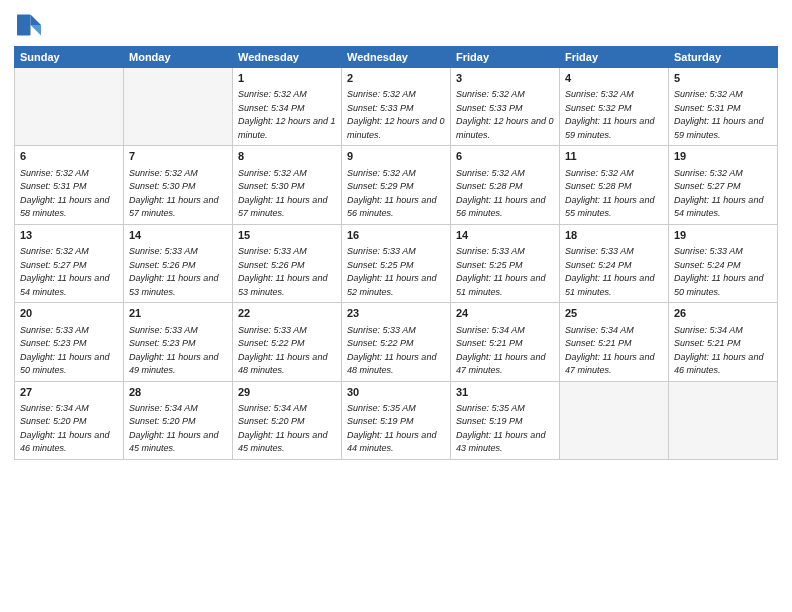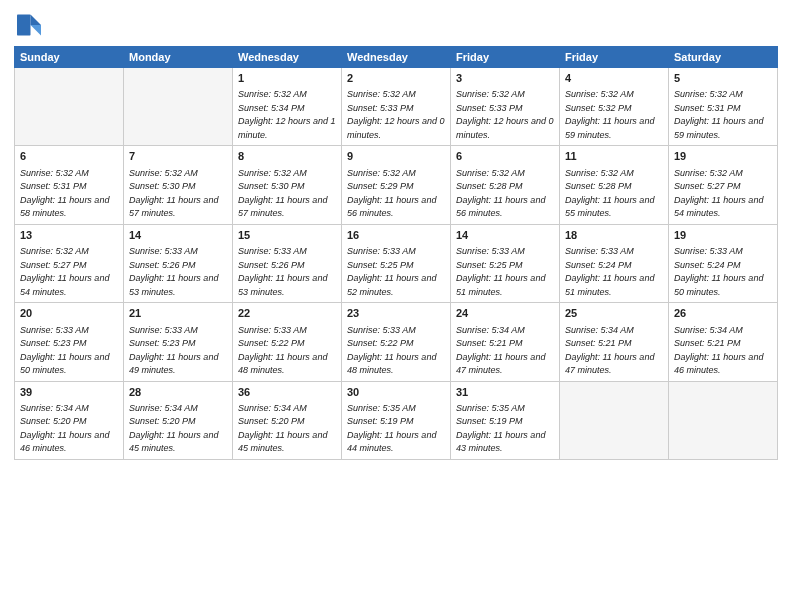--- a/index.html
+++ b/index.html
@@ -237,29 +237,29 @@
             <span class="day-num">25</span>
             <div class="day-info">Sunrise: 5:34 AM<br>Sunset: 5:21 PM<br>Daylight: 11 hours and 47 minutes.</div>
           </td>
           <td>
             <span class="day-num">26</span>
             <div class="day-info">Sunrise: 5:34 AM<br>Sunset: 5:21 PM<br>Daylight: 11 hours and 46 minutes.</div>
           </td>
         </tr>
         <tr>
           <td>
-            <span class="day-num">39</span>
+            <span class="day-num">27</span>
             <div class="day-info">Sunrise: 5:34 AM<br>Sunset: 5:20 PM<br>Daylight: 11 hours and 46 minutes.</div>
           </td>
           <td>
             <span class="day-num">28</span>
             <div class="day-info">Sunrise: 5:34 AM<br>Sunset: 5:20 PM<br>Daylight: 11 hours and 45 minutes.</div>
           </td>
           <td>
-            <span class="day-num">36</span>
+            <span class="day-num">29</span>
             <div class="day-info">Sunrise: 5:34 AM<br>Sunset: 5:20 PM<br>Daylight: 11 hours and 45 minutes.</div>
           </td>
           <td>
             <span class="day-num">30</span>
             <div class="day-info">Sunrise: 5:35 AM<br>Sunset: 5:19 PM<br>Daylight: 11 hours and 44 minutes.</div>
           </td>
           <td>
             <span class="day-num">31</span>
             <div class="day-info">Sunrise: 5:35 AM<br>Sunset: 5:19 PM<br>Daylight: 11 hours and 43 minutes.</div>
           </td>

